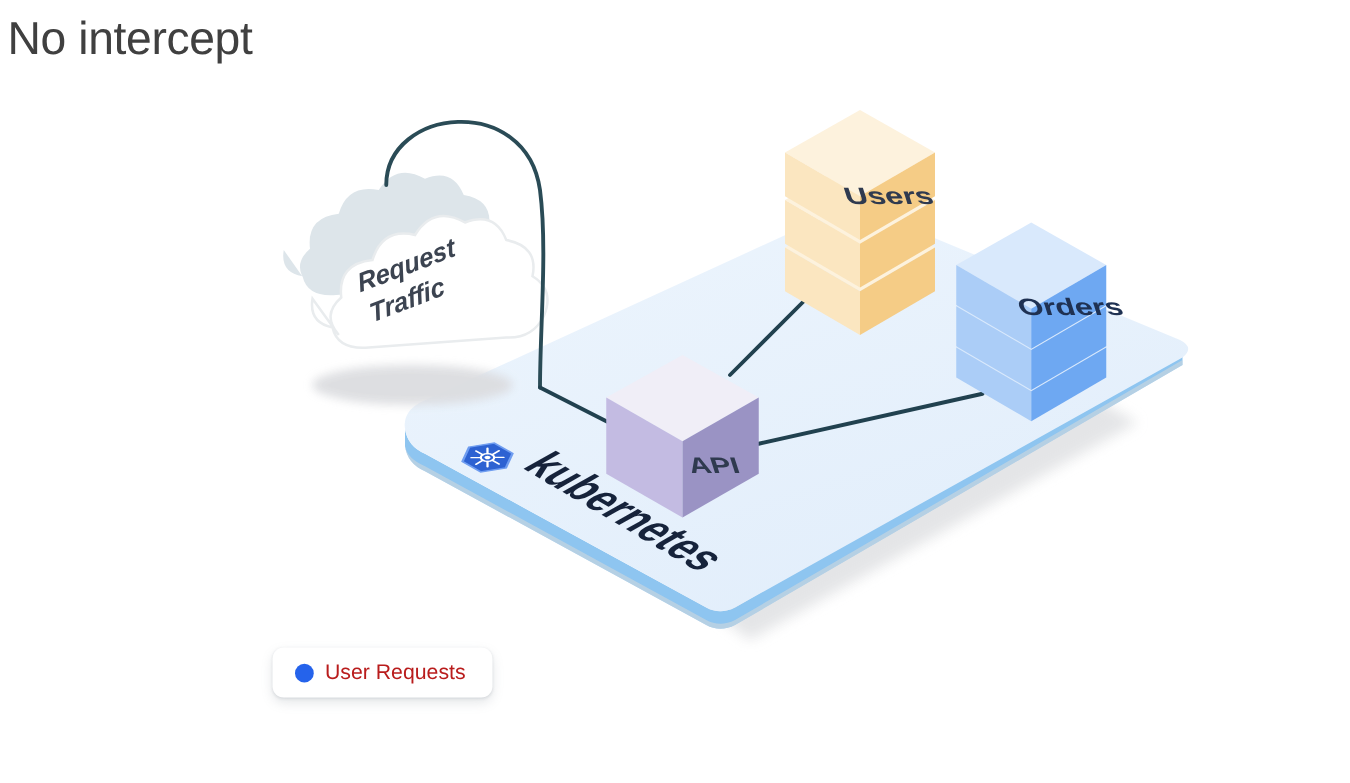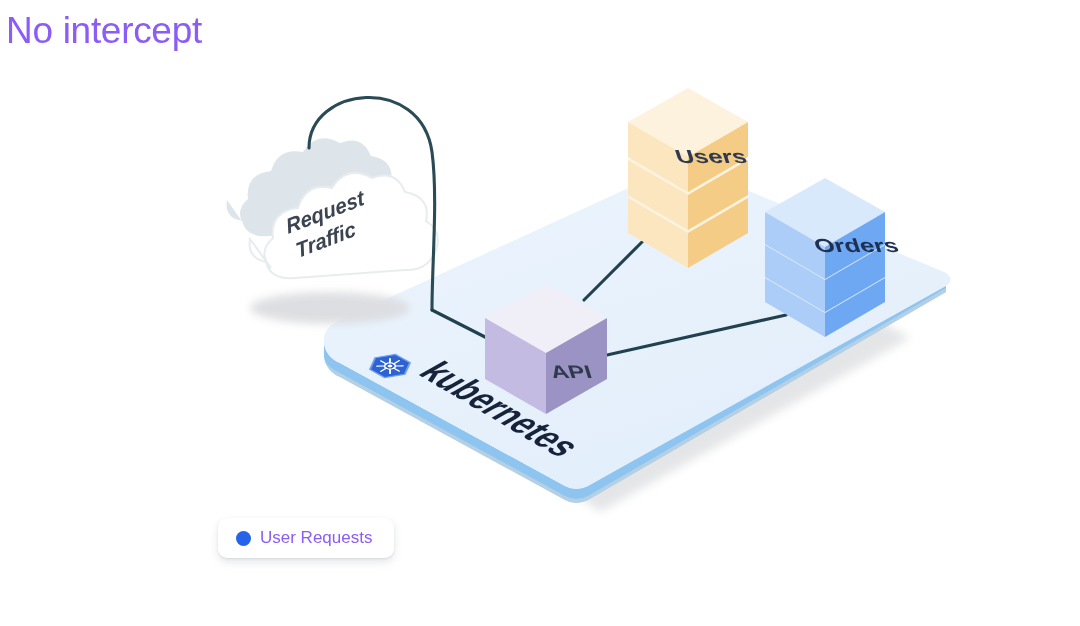--- a/index.html
+++ b/index.html
@@ -14,21 +14,21 @@
     overflow: hidden;
     font-family: "Liberation Sans", sans-serif;
   }
   #page-title {
     position: absolute;
     left: 6px;
     top: 10px;
     font-size: 37px;
     font-weight: 400;
     letter-spacing: -0.3px;
-    color: #8b5cf6;
+    color: #404040;
     font-family: "Liberation Sans", sans-serif;
   }
   #diagram-stage {
     position: absolute;
     left: 0;
     top: 0;
     width: 1080px;
     height: 626px;
   }
   .legend-card {
@@ -45,21 +45,21 @@
   }
   .legend-dot {
     width: 15px;
     height: 15px;
     border-radius: 50%;
     background: #2563eb;
     flex: none;
   }
   .legend-label {
     font-size: 17px;
-    color: #8b5cf6;
+    color: #b91c1c;
     font-family: "Liberation Sans", sans-serif;
     white-space: nowrap;
   }
   svg text { font-family: "Liberation Sans", sans-serif; }
 </style>
 </head>
 <body>
 
 <div id="page-title">No intercept</div>
 

